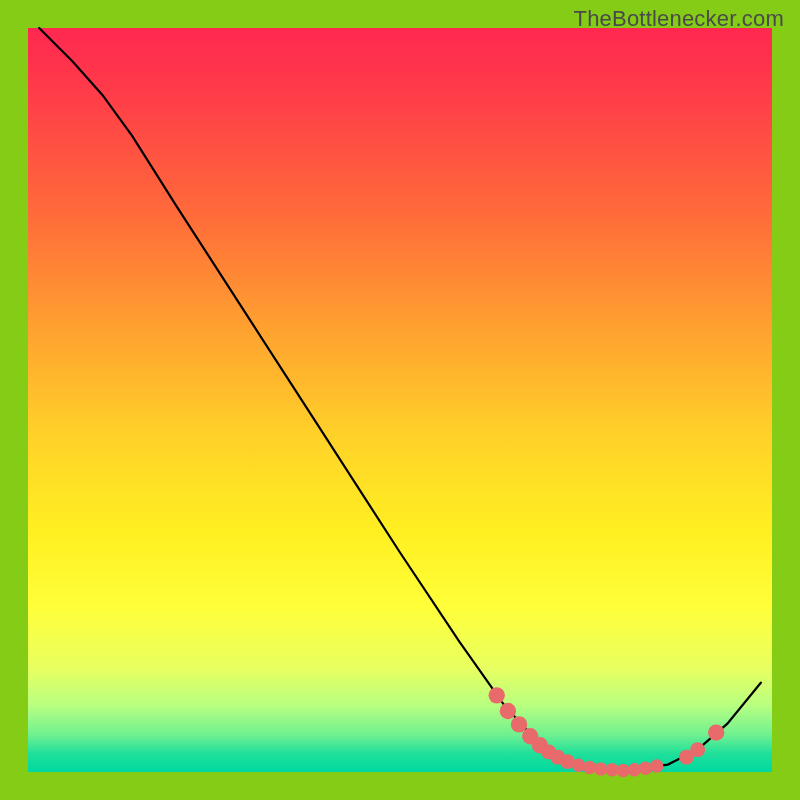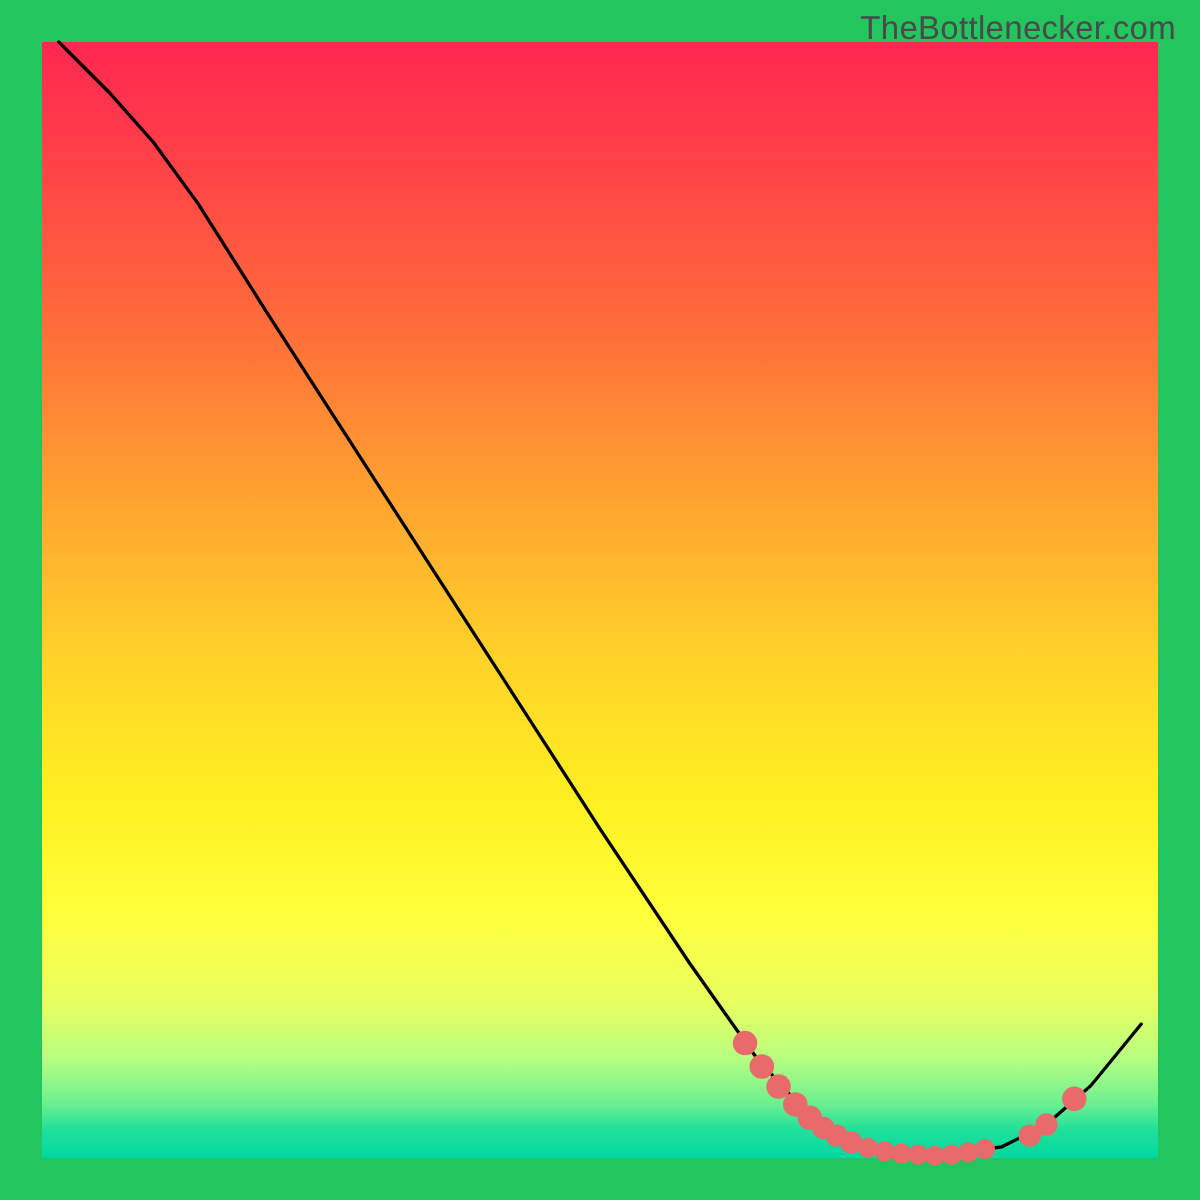--- a/index.html
+++ b/index.html
@@ -9,21 +9,21 @@
     height: 800px;
     background: #000;
     overflow: hidden;
   }
   .frame {
     position: absolute;
     left: 0;
     top: 0;
     width: 800px;
     height: 800px;
-    background: #22c55e;
+    background: #84cc16;
   }
   .plot {
     position: absolute;
     left: 28px;
     top: 28px;
     width: 744px;
     height: 744px;
     background: linear-gradient(to bottom,
       #ff2850 0%,
       #ff3a4a 8%,

